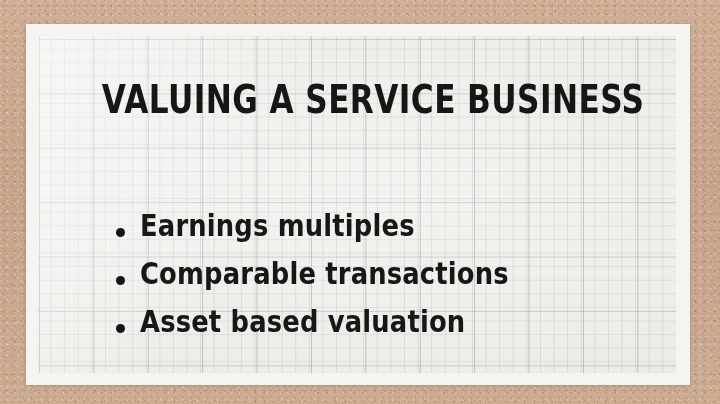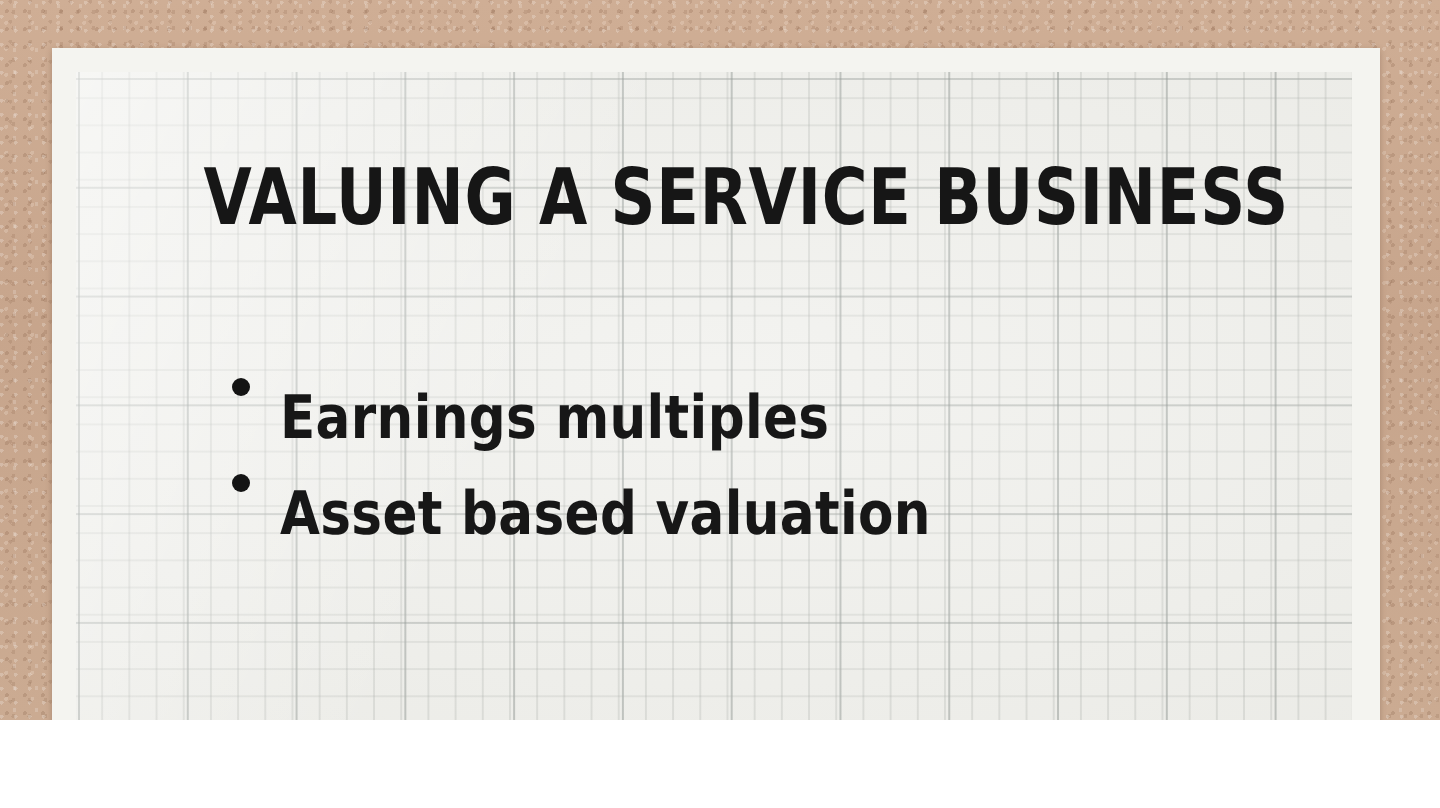--- a/index.html
+++ b/index.html
@@ -4,21 +4,21 @@
 <style>
   html, body {
     margin: 0;
     padding: 0;
     background: #ffffff;
   }
 
   #slide {
     position: relative;
     width: 720px;
-    height: 360px;
+    height: 404px;
     overflow: hidden;
     font-family: "Liberation Sans", sans-serif;
     
     background-color: #c9a88f;
     background-image:
       radial-gradient(circle at 12% 18%, rgba(255,255,255,0.22) 0 1px, transparent 1px),
       radial-gradient(circle at 38% 62%, rgba(120,80,55,0.20) 0 1px, transparent 1px),
       radial-gradient(circle at 66% 28%, rgba(255,255,255,0.18) 0 1px, transparent 1px),
       radial-gradient(circle at 84% 76%, rgba(120,80,55,0.16) 0 1px, transparent 1px),
       radial-gradient(circle at 24% 88%, rgba(255,245,235,0.20) 0 1px, transparent 1px),
@@ -98,21 +98,21 @@
     left: 78px;
     top: 158px;
     right: 40px;
     margin: 0;
     padding: 0;
     list-style: none;
   }
 
   .bullet-row {
     display: flex;
-    align-items: flex-start;
+    align-items: flex-end;
     height: 48px;
   }
 
   .bullet-dot {
     flex: 0 0 auto;
     width: 9px;
     height: 9px;
     border-radius: 50%;
     background: #141414;
     margin-right: 15px;
@@ -148,20 +148,24 @@
         <div id="title">VALUING A SERVICE BUSINESS</div>
 
         <ul id="bullet-list">
 
           <li class="bullet-row">
             <span class="bullet-dot"></span>
             <span class="bullet-text">Earnings multiples</span>
           </li>
 
 
+          <li class="bullet-row">
+            <span class="bullet-dot"></span>
+            <span class="bullet-text">Comparable transactions</span>
+          </li>
 
           <li class="bullet-row">
             <span class="bullet-dot"></span>
             <span class="bullet-text">Asset based valuation</span>
           </li>
 
         </ul>
 
       </div>
     </div>

